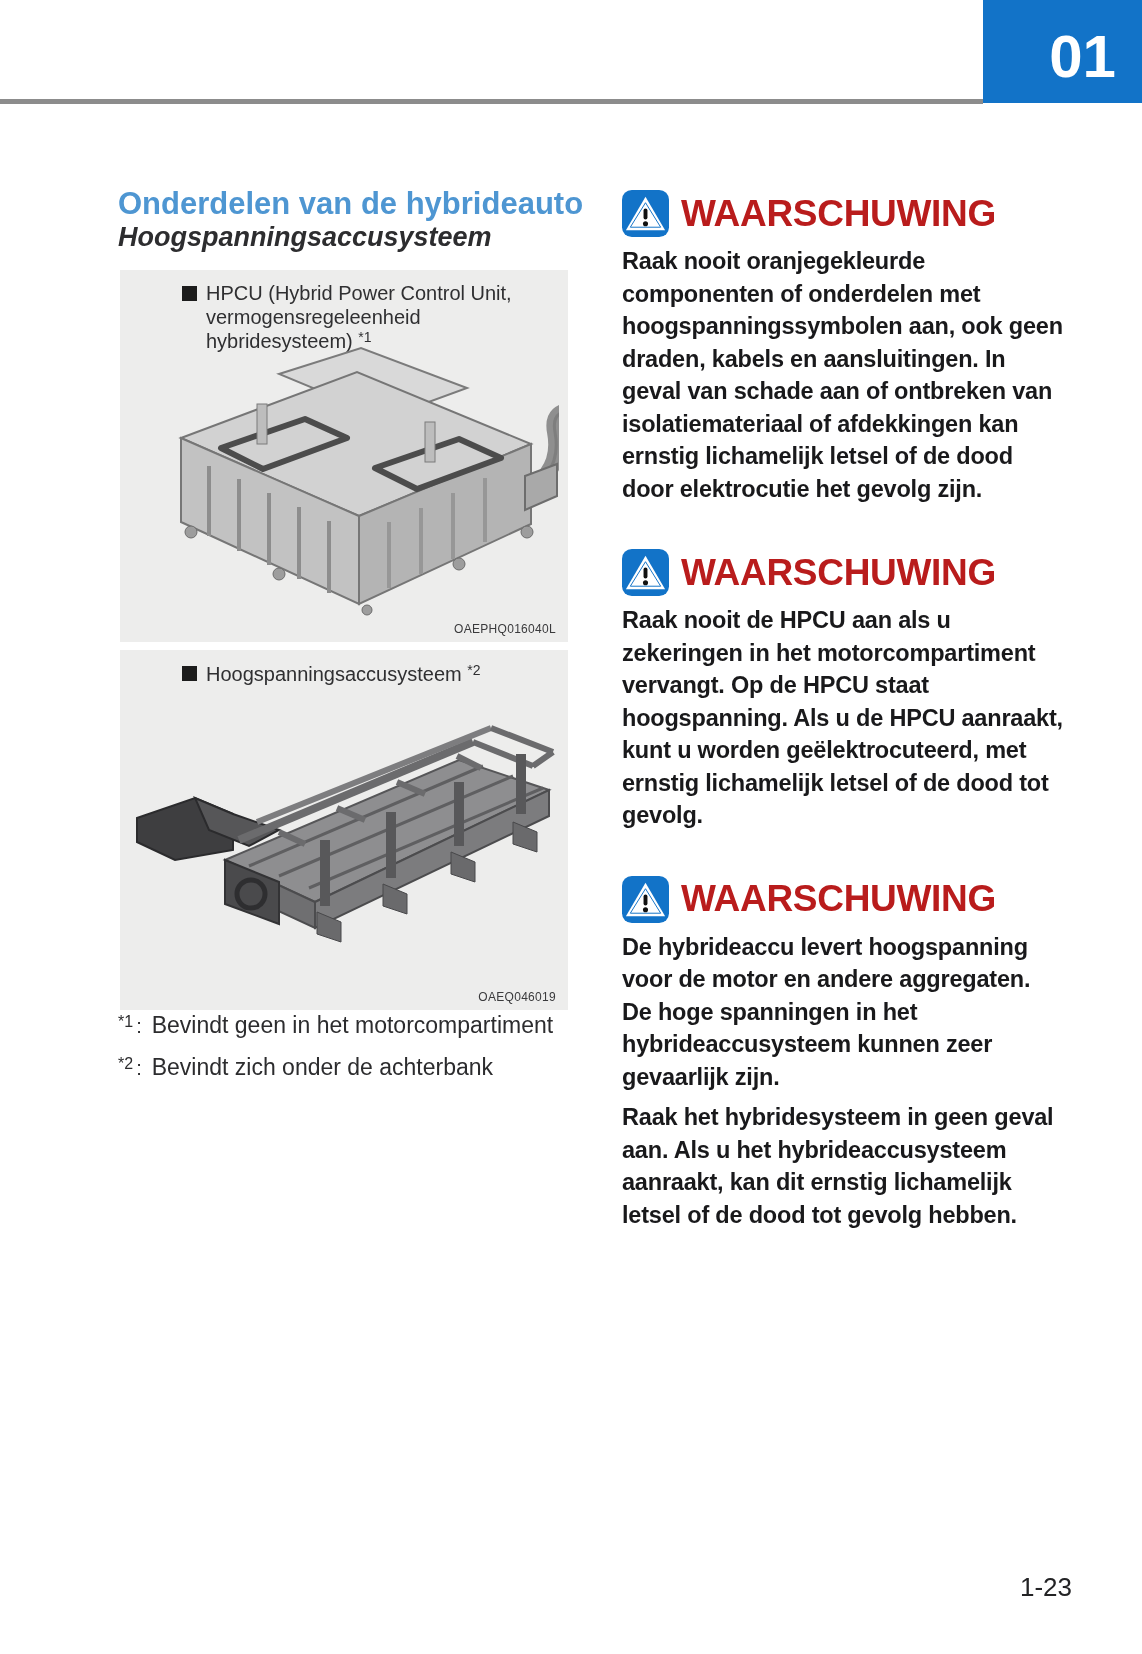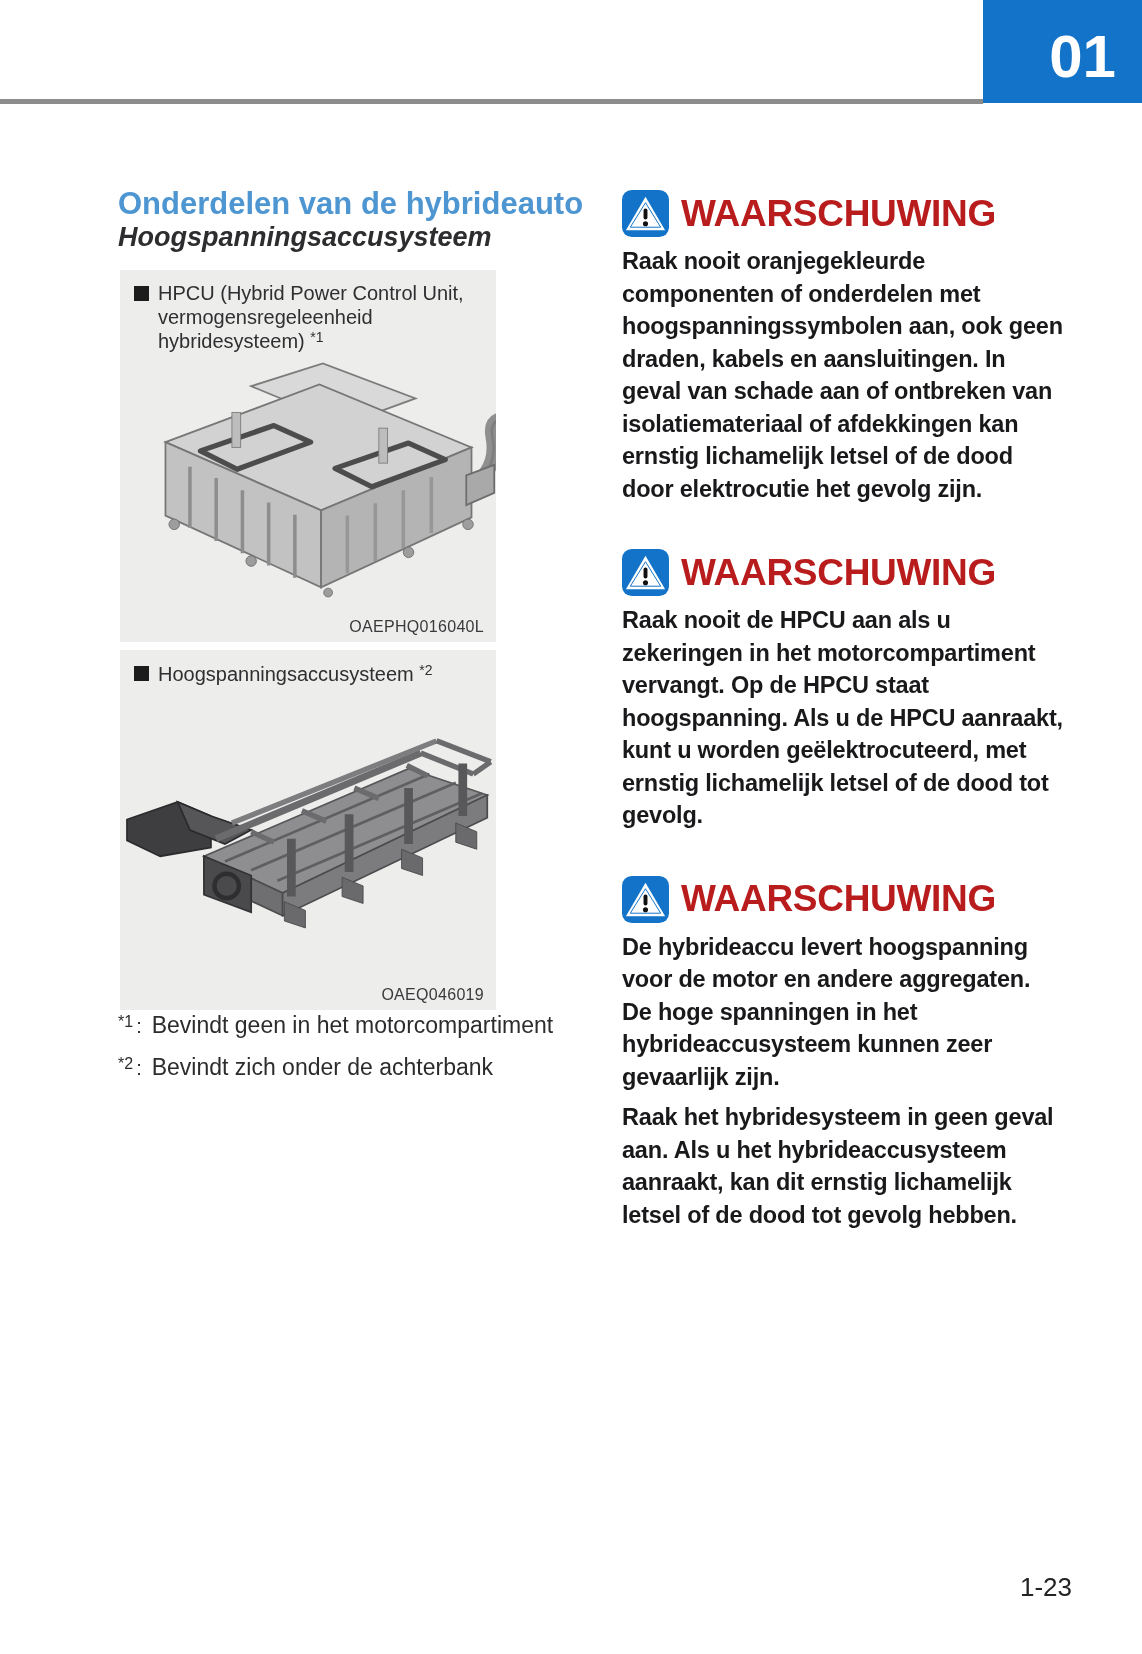--- a/index.html
+++ b/index.html
@@ -20,28 +20,28 @@
     display:flex;align-items:flex-end;justify-content:flex-end;padding:0 26px 16px 0;}
   .chapter-tab span{color:#fff;font-size:60px;font-weight:bold;line-height:1.0;}
 
   
   .title{position:absolute;left:118px;top:138px;width:950px;font-size:33px;font-weight:bold;
     color:var(--accent);letter-spacing:-0.5px;white-space:nowrap;}
   .subtitle{position:absolute;left:118px;top:186px;font-size:31px;font-weight:bold;color:var(--light-blue);}
   .subheading{position:absolute;left:118px;top:222px;font-size:27px;font-weight:bold;font-style:italic;color:#2d2d2f;}
 
   
-  .figure{position:absolute;left:120px;width:376px;background:var(--fig-bg);}
+  .figure{position:absolute;left:120px;width:448px;background:var(--fig-bg);padding-left:48px;}
   .figure.fig1{top:270px;height:372px;}
   .figure.fig2{top:650px;height:360px;}
   .fig-label{display:flex;align-items:flex-start;gap:9px;padding:12px 10px 0 14px;
     font-size:20px;line-height:1.18;color:#2f2f31;}
   .bullet{width:15px;height:15px;background:#1c1c1c;flex:0 0 auto;margin-top:4px;}
   .fig-label sup{font-size:14px;vertical-align:6px;}
-  .fig-caption{position:absolute;right:12px;bottom:6px;font-size:16px;color:#3a3a3c;letter-spacing:0.3px;}
+  .fig-caption{position:absolute;right:12px;bottom:6px;font-size:12px;color:#3a3a3c;letter-spacing:0.3px;}
   .fig-art{position:absolute;left:0;right:0;display:flex;justify-content:center;}
   .fig1 .fig-art{top:56px;}
   .fig2 .fig-art{top:40px;}
 
   
   .footnotes{position:absolute;left:118px;top:1012px;width:470px;font-size:23px;color:#2c2c2e;}
   .footnote{margin-bottom:15px;display:flex;align-items:baseline;}
   .footnote .fn-marker{font-size:16px;vertical-align:6px;position:relative;top:-6px;}
   .footnote .fn-sep{margin:0 10px 0 3px;font-size:20px;}
 

